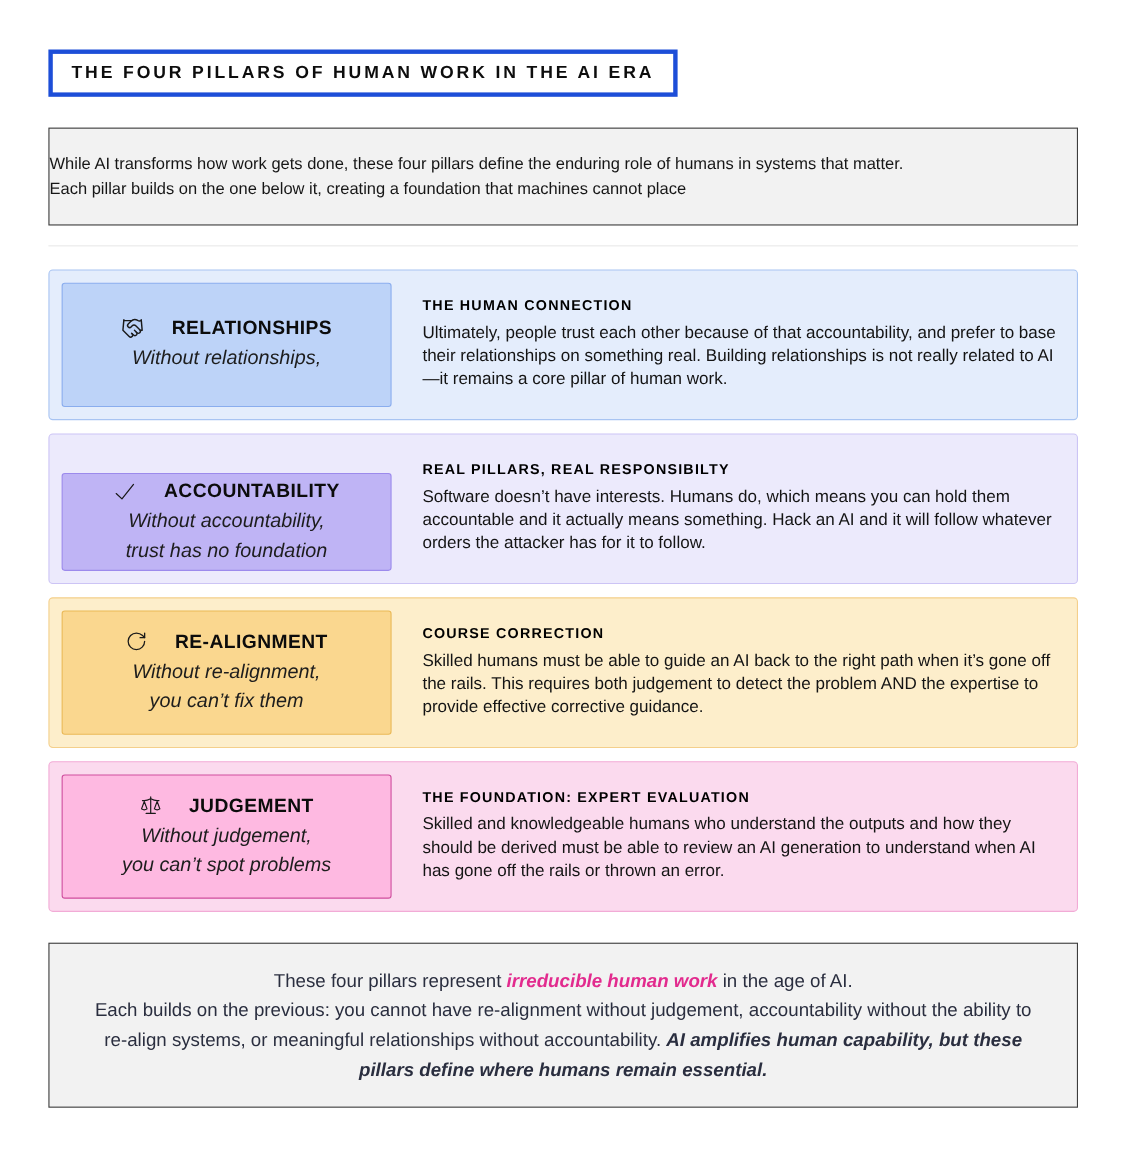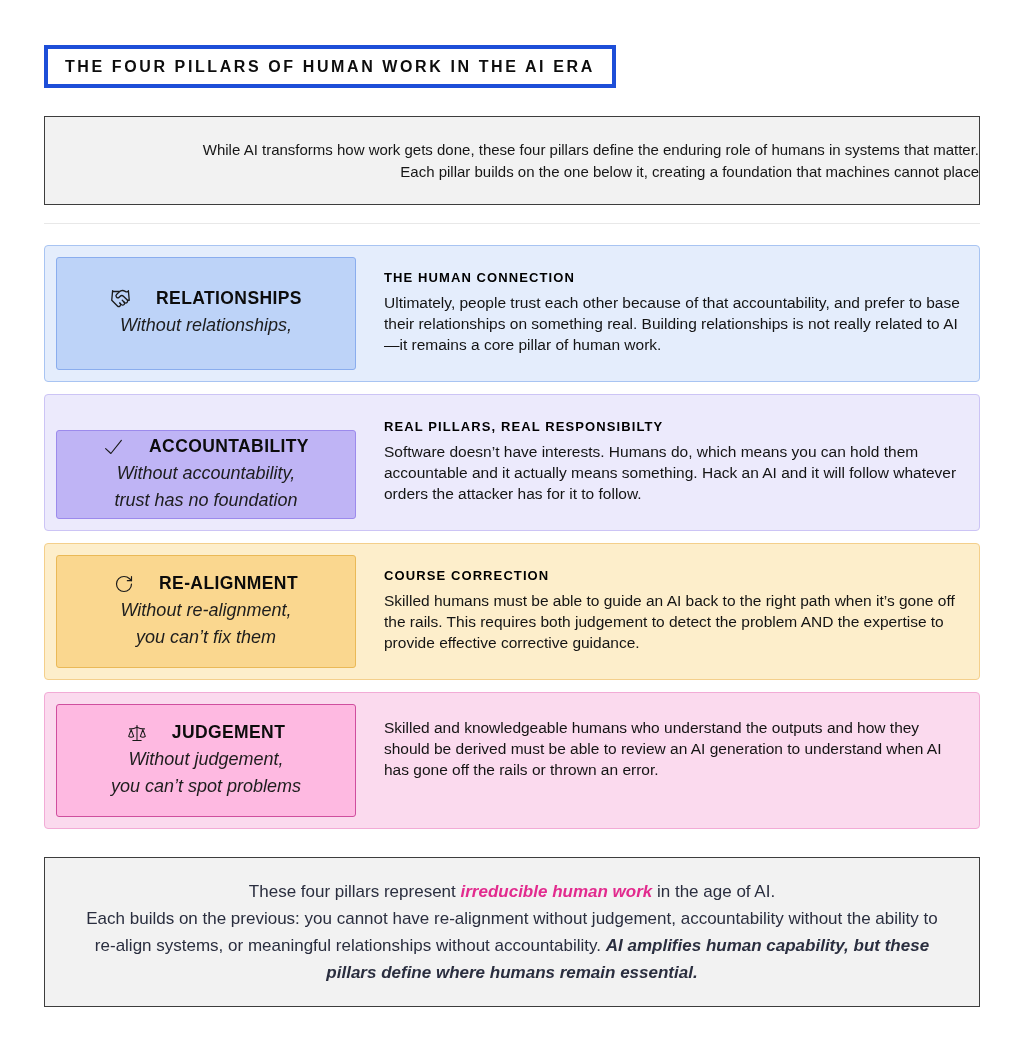--- a/index.html
+++ b/index.html
@@ -9,37 +9,37 @@
   .title-box {
     display:inline-block; border:4px solid #1d4ed8; background:#fff;
     padding:9px 17px 8px 17px;
   }
   .title-box span {
     font-weight:bold; font-size:16px; letter-spacing:2.6px; color:#0d0d0d;
   }
 
   .intro-box {
     margin-top:28px; height:89px; background:#f2f2f2; border:1px solid #3d3d3d;
-    display:flex; flex-direction:column; justify-content:center; align-items:flex-end;
+    display:flex; flex-direction:column; justify-content:center; align-items:flex-start;
     text-align:center; gap:5px;
   }
   .intro-box div { font-size:15px; color:#161616; }
 
   .divider { height:1px; background:#e8e8e8; margin:18px 0 21px 0; }
 
   .pillar-row {
     display:flex; border:1px solid; border-radius:4px; padding:11px;
     height:137px; margin-bottom:12px;
   }
   .pillar-box {
     width:300px; border:1px solid; border-radius:3px; flex-shrink:0;
     display:flex; flex-direction:column; justify-content:center; align-items:center;
     text-align:center;
   }
-  .pillar-name-row { display:flex; align-items:flex-end; gap:25px; margin-bottom:3px; }
+  .pillar-name-row { display:flex; align-items:center; gap:25px; margin-bottom:3px; }
   .pillar-name { font-weight:bold; font-size:17.5px; letter-spacing:.4px; color:#0c0c0c; }
   .icon { display:inline-flex; align-items:center; }
   .tagline { font-style:italic; font-size:18px; line-height:27px; color:#1d1d1d; }
 
   .pillar-text { flex:1; margin-left:28px; padding-top:13px; }
   .pillar-heading { font-weight:bold; font-size:13px; letter-spacing:1.1px; color:#000000; margin-bottom:7px; }
   .pillar-body { font-size:15.5px; line-height:21px; color:#141414; max-width:600px; }
 
   .footer-box {
     margin-top:28px; height:150px; background:#f2f2f2; border:1px solid #3d3d3d;
@@ -149,20 +149,21 @@
             </svg>
         </span>
         <span class="pillar-name">JUDGEMENT</span>
       </div>
       <div class="tagline">
         <div>Without judgement,</div>
         <div>you can’t spot problems</div>
       </div>
     </div>
     <div class="pillar-text">
+      <div class="pillar-heading">THE FOUNDATION: EXPERT EVALUATION</div>
       <div class="pillar-body">Skilled and knowledgeable humans who understand the outputs and how they should be derived must be able to review an AI generation to understand when AI has gone off the rails or thrown an error.</div>
     </div>
   </div>
 
   <div class="footer-box">
     <p class="footer-text">
       <span>These four pillars represent </span><span class="hl" id="footer-highlight" style="color: rgb(226, 43, 142);">irreducible human work</span><span> in the age of AI.</span><br>
       <span>Each builds on the previous: you cannot have re-alignment without judgement, accountability without the ability to re-align systems, or meaningful relationships without accountability. </span><span class="emph">AI amplifies human capability, but these pillars define where humans remain essential.</span>
     </p>
   </div>

